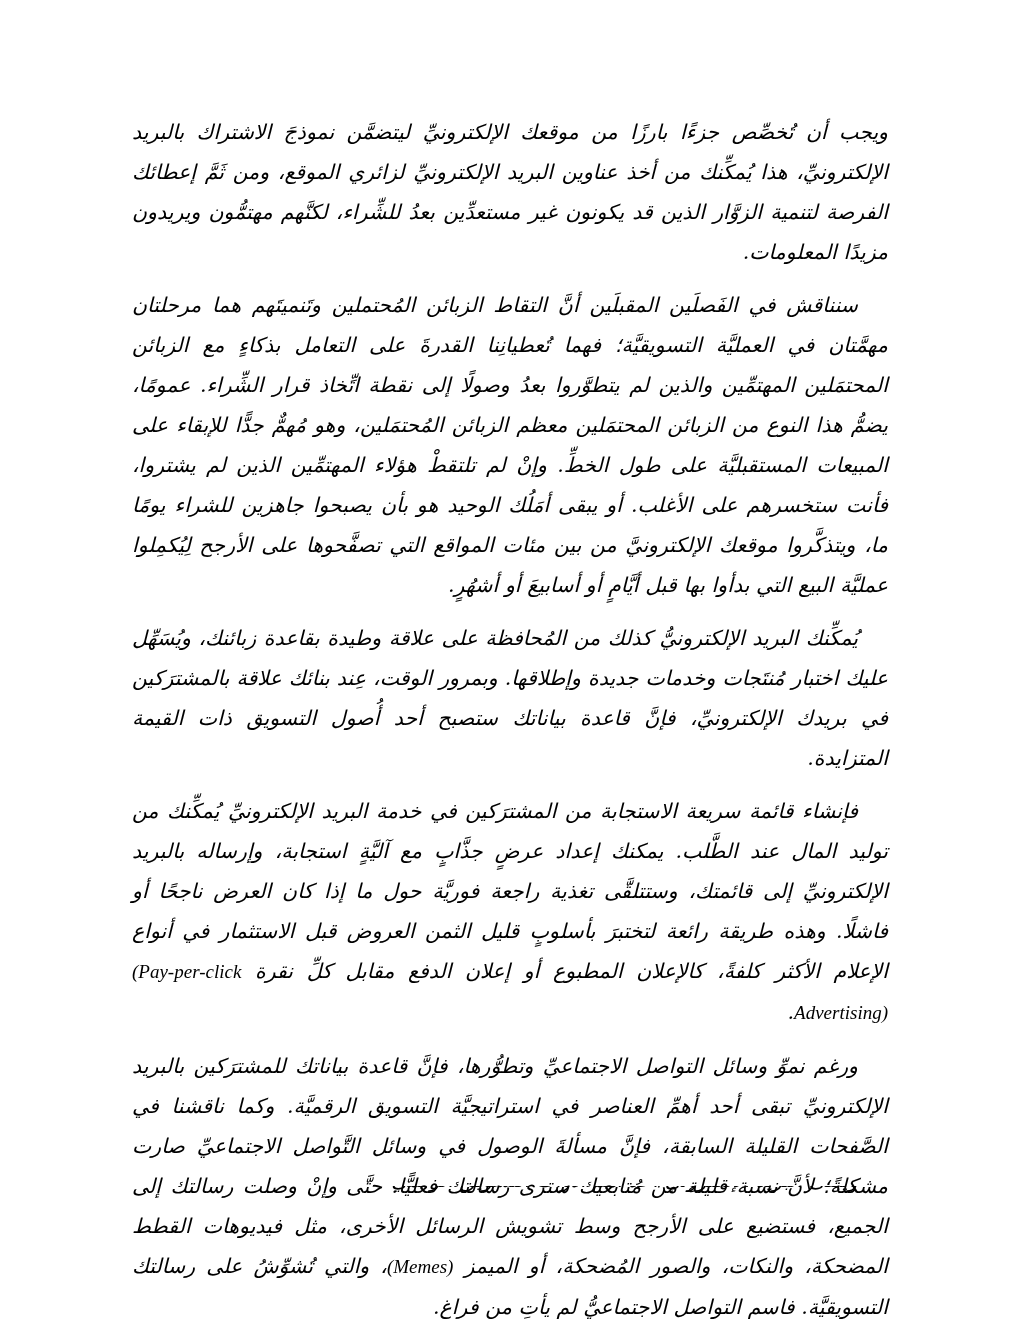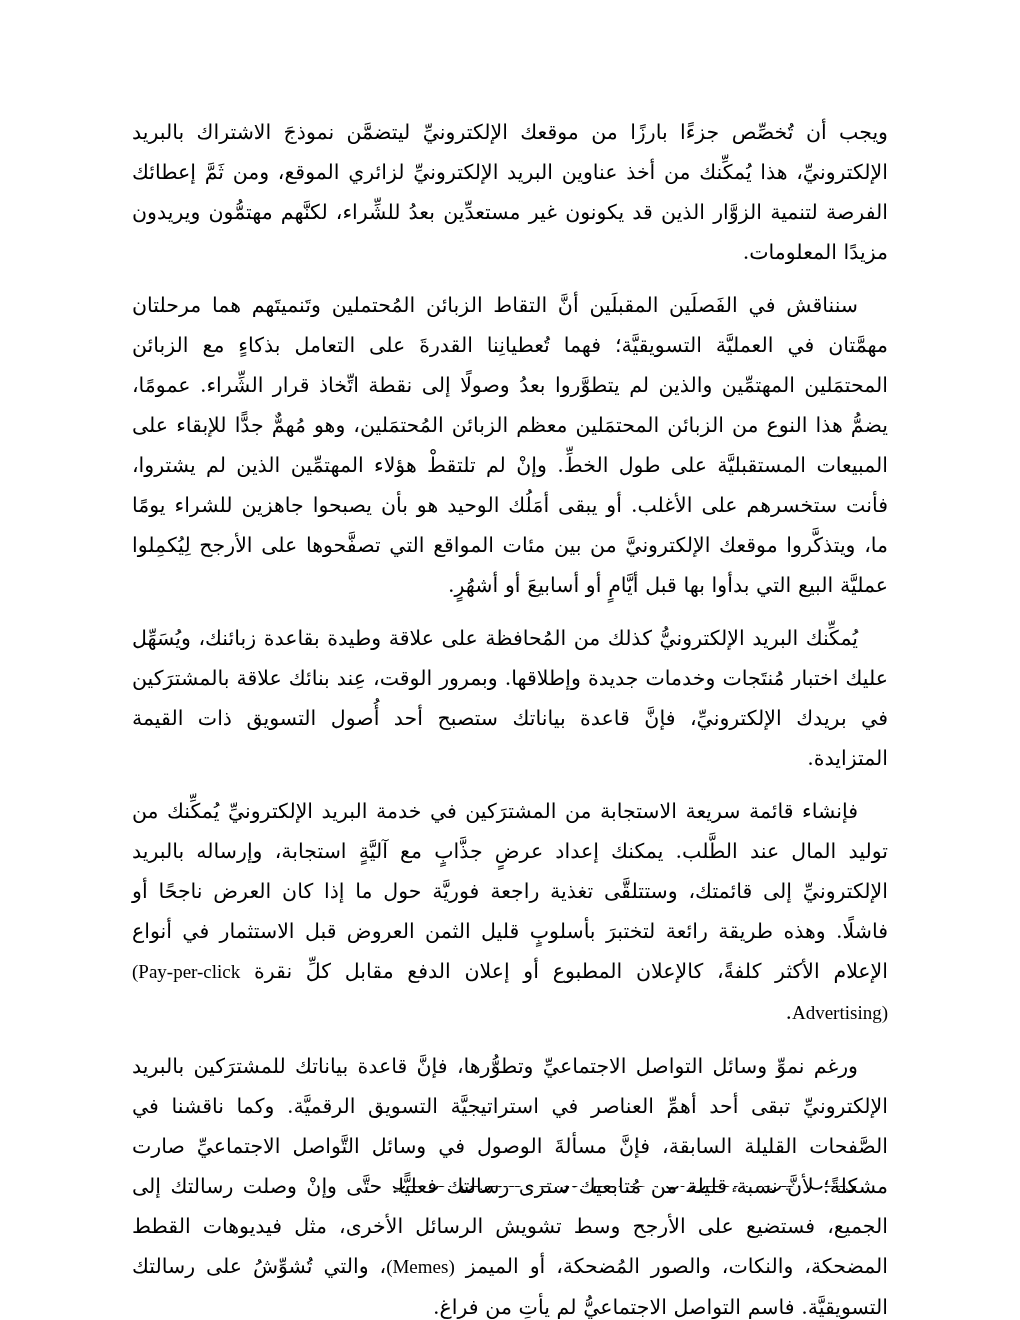--- a/index.html
+++ b/index.html
@@ -9,20 +9,21 @@
     background: #ffffff;
   }
 
   .page {
     position: relative;
     width: 1020px;
     height: 1320px;
     background: #ffffff;
     overflow: hidden;
     box-sizing: border-box;
+    font-style: italic;
   }
 
   .text-column {
     position: absolute;
     top: 112px;
     right: 132px;
     left: 132px;
     width: 756px;
     direction: rtl;
     text-align: justify;

